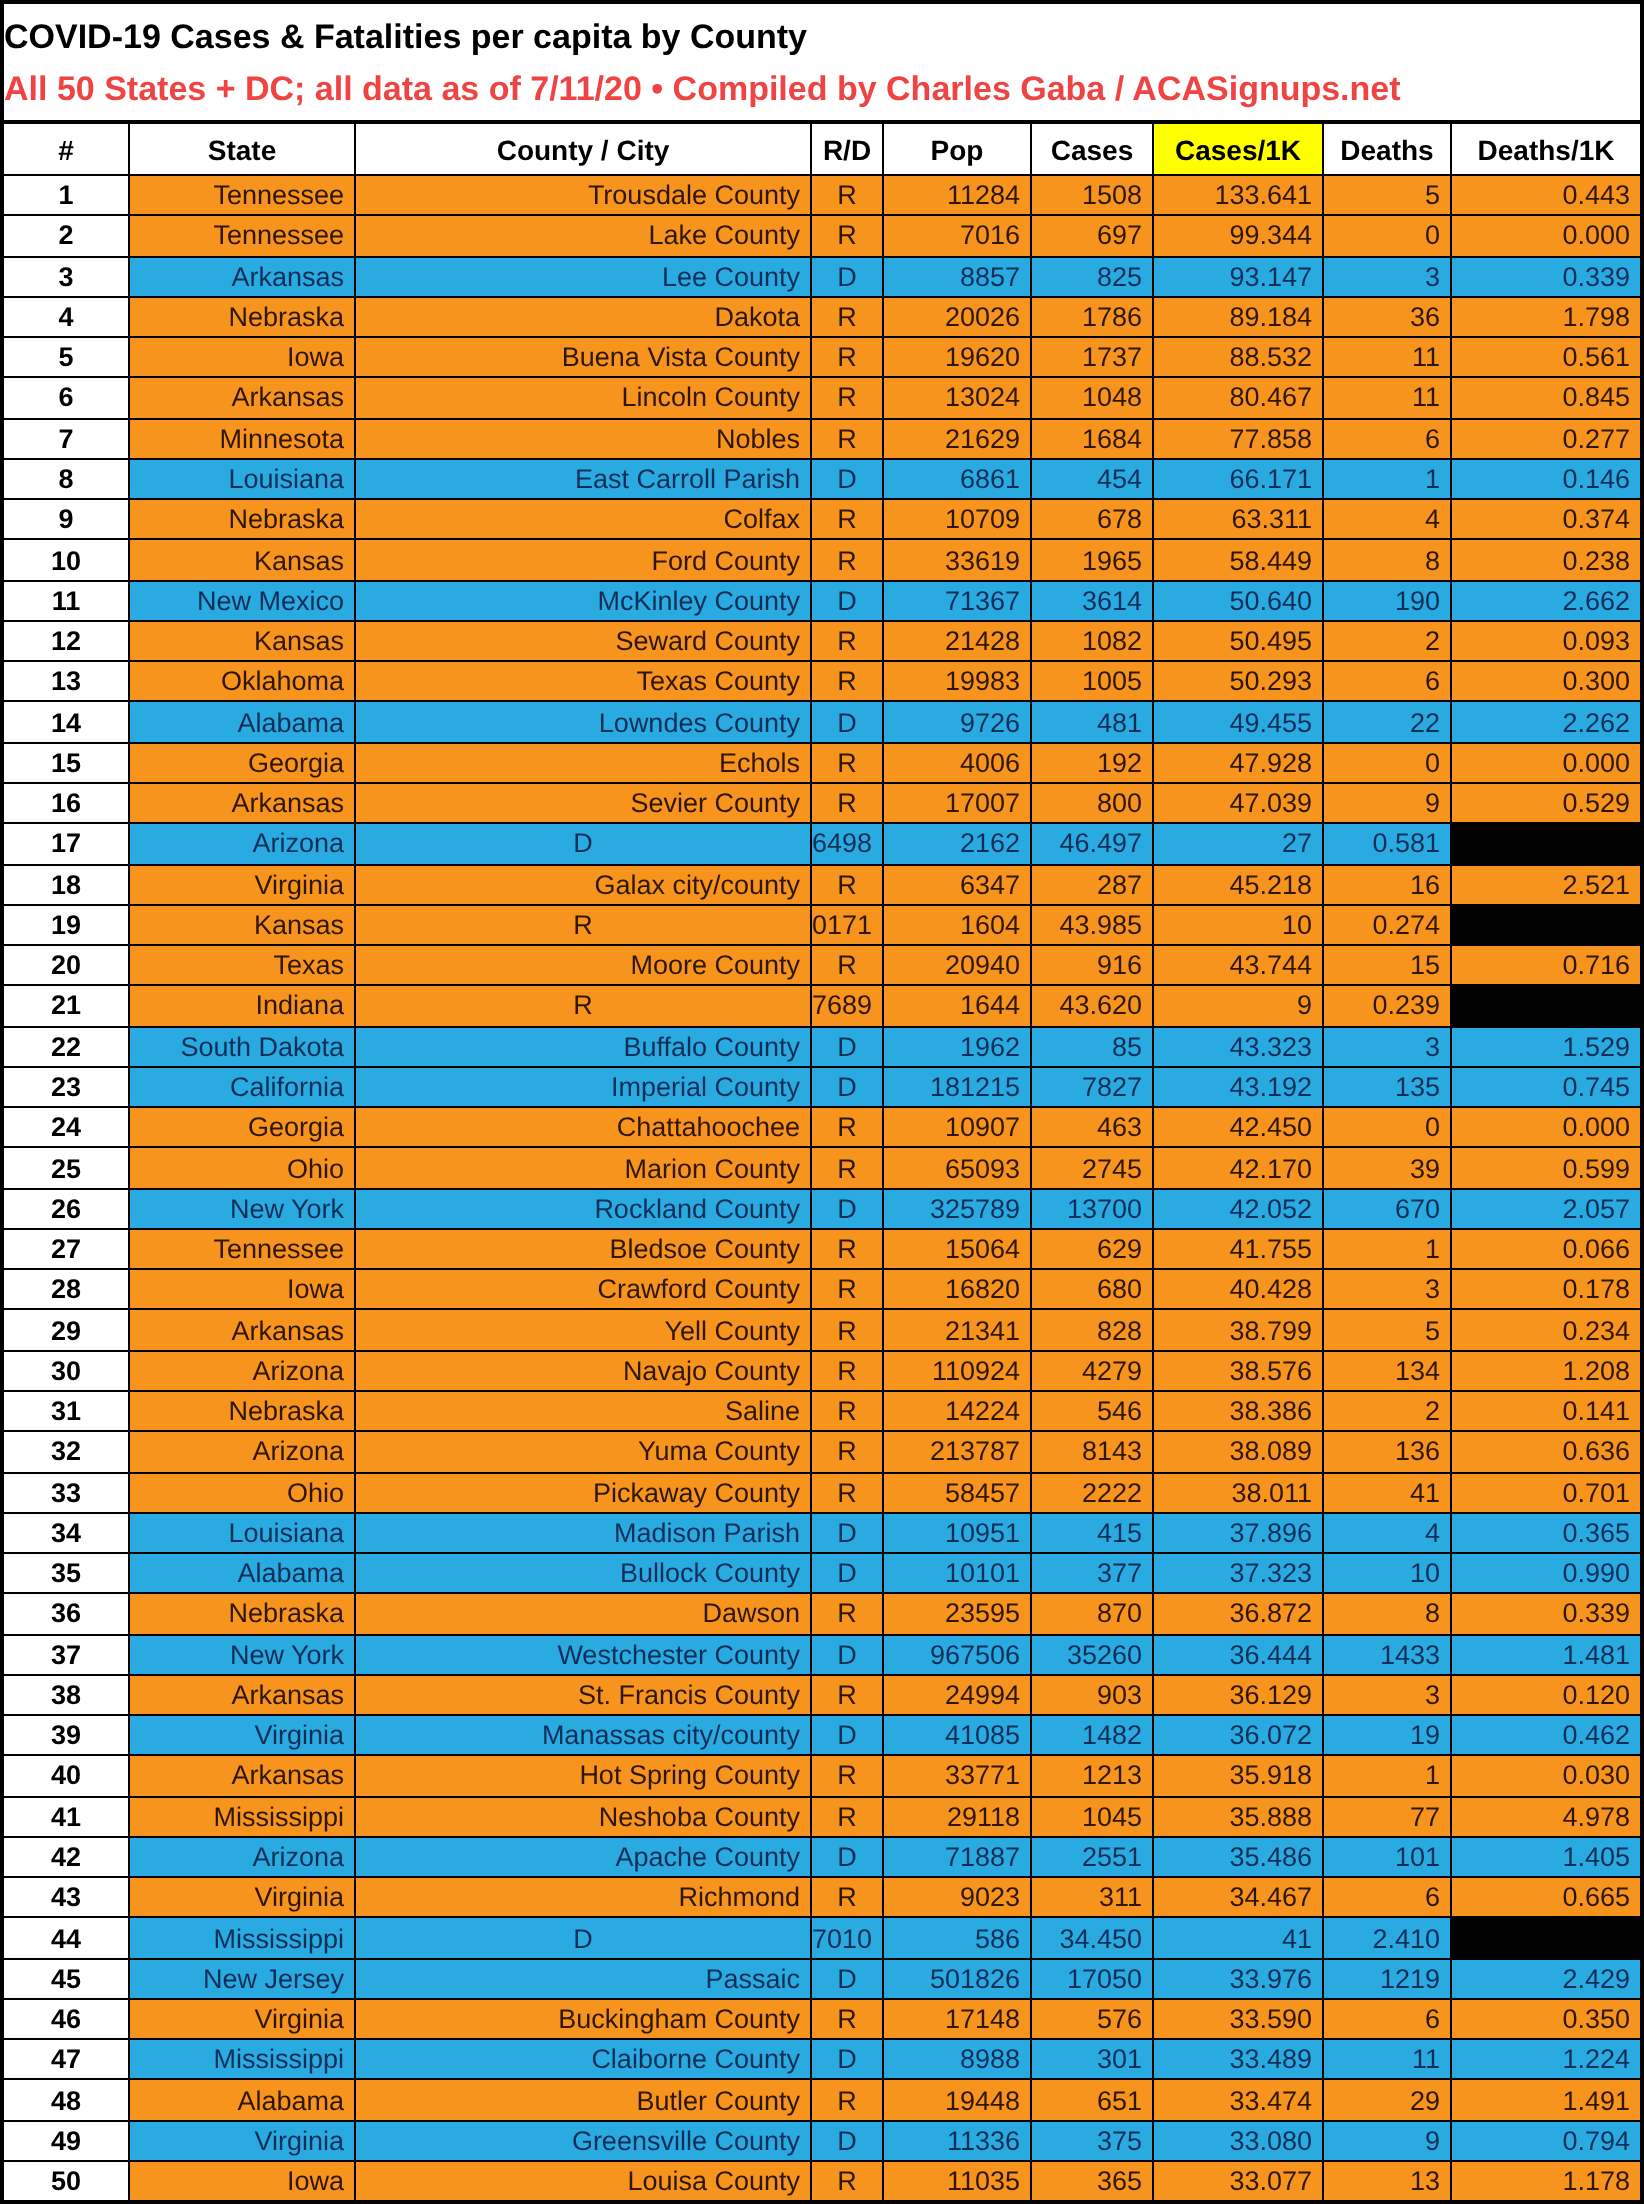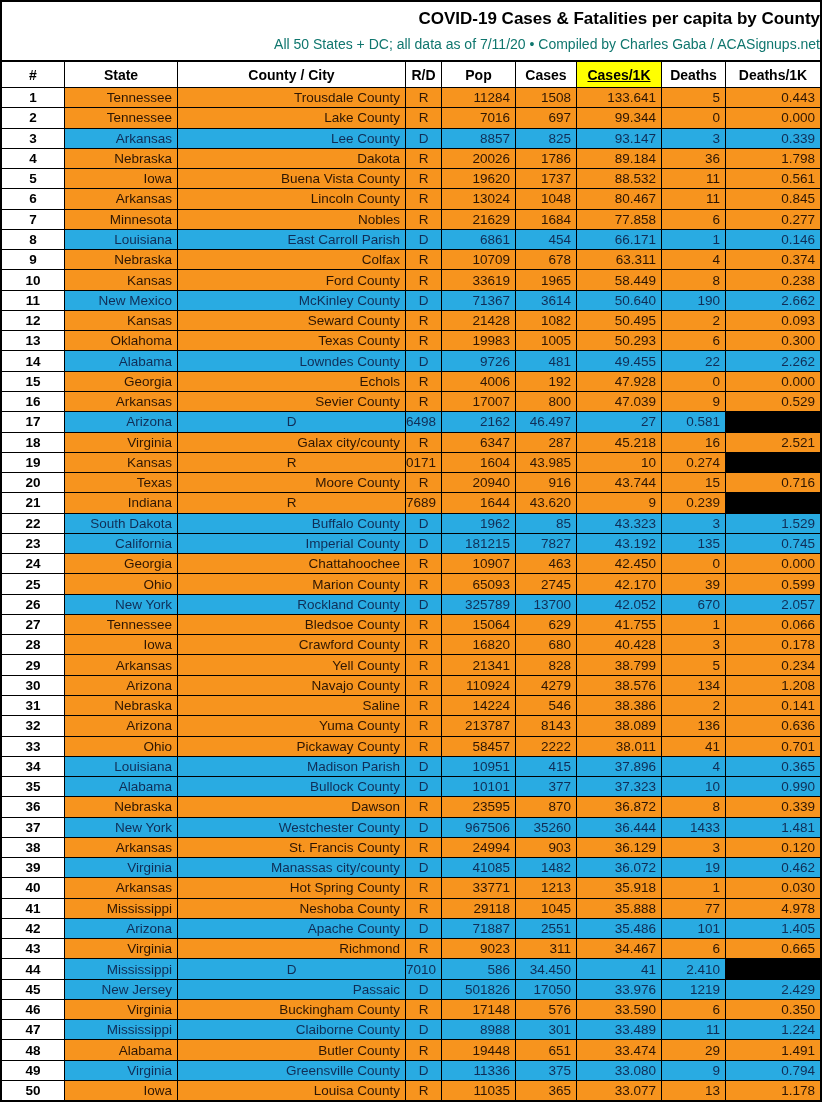--- a/index.html
+++ b/index.html
@@ -4,36 +4,36 @@
 <style>
   html,body{margin:0;padding:0;background:#fff;}
   body{width:822px;height:1102px;font-family:"Liberation Sans",sans-serif;}
   .sheet{
     width:822px;height:1102px;box-sizing:border-box;
     border:2px solid #000;background:#fff;
     display:flex;flex-direction:column;
   }
   .titleblock{
     height:60px;box-sizing:border-box;border-bottom:2px solid #000;
-    display:flex;flex-direction:column;align-items:flex-end;justify-content:center;
+    display:flex;flex-direction:column;align-items:flex-start;justify-content:center;
     text-align:center;background:#fff;
   }
   .title-line1{font-size:17px;font-weight:bold;color:#000;line-height:26px;}
-  .title-line2{font-size:14px;font-weight:normal;color:#0f766e;line-height:25px;}
+  .title-line2{font-size:17px;font-weight:bold;color:#ef4444;line-height:25px;}
   .grid{
     display:grid;
     grid-template-columns:62px 112px 227px 35px 73px 60px 84px 63px 94px;
     column-gap:1px;background:#000;
   }
   .header-row{height:25px;border-bottom:1px solid #000;flex:0 0 auto;}
   .header-row .cell{
     background:#fff;font-weight:bold;font-size:14px;color:#000;
     display:flex;align-items:center;justify-content:center;
   }
-  .header-row .cell.hl{background:var(--hl,#FFFF00);text-decoration:underline;}
+  .header-row .cell.hl{background:var(--hl,#FFFF00);}
   .tbody{flex:1 1 auto;display:flex;flex-direction:column;}
   .tbody .grid{flex:1 1 auto;}
   .tbody .grid + .grid{border-top:1px solid #000;}
   .cell{
     display:flex;align-items:center;overflow:hidden;white-space:nowrap;
     font-size:13.5px;
   }
   .cell.num{justify-content:flex-end;padding-right:5px;box-sizing:border-box;}
   .cell.ctr{justify-content:center;}
   .cell.rankcell{background:#fff;font-weight:bold;color:#000;justify-content:center;}

